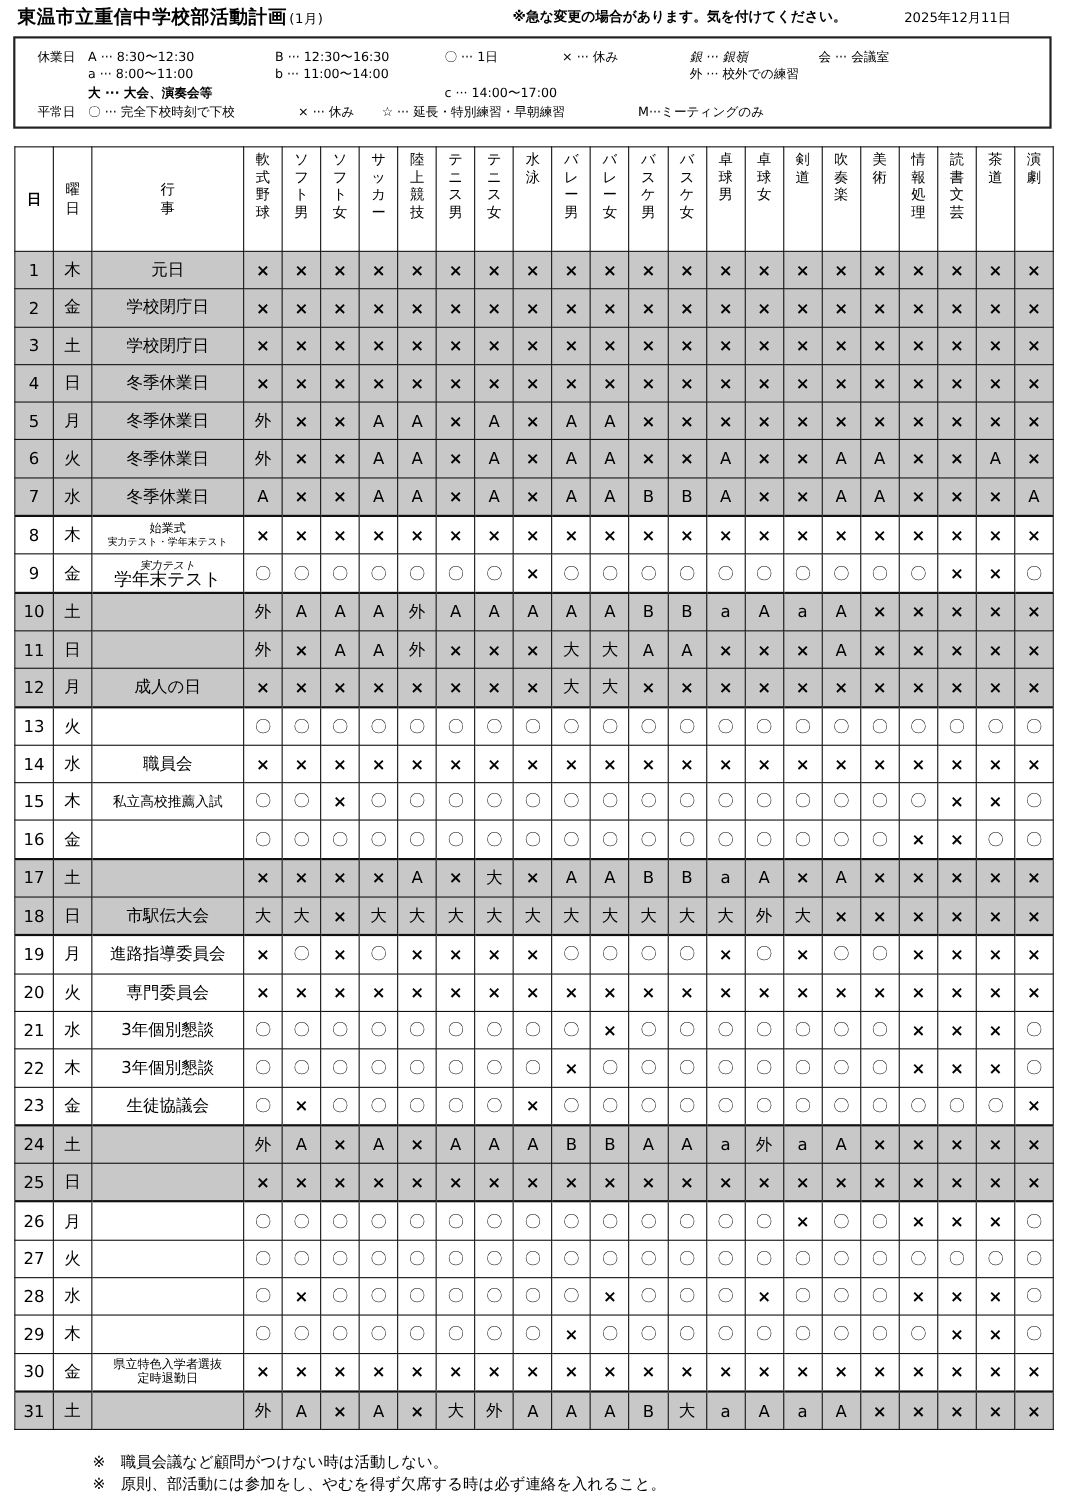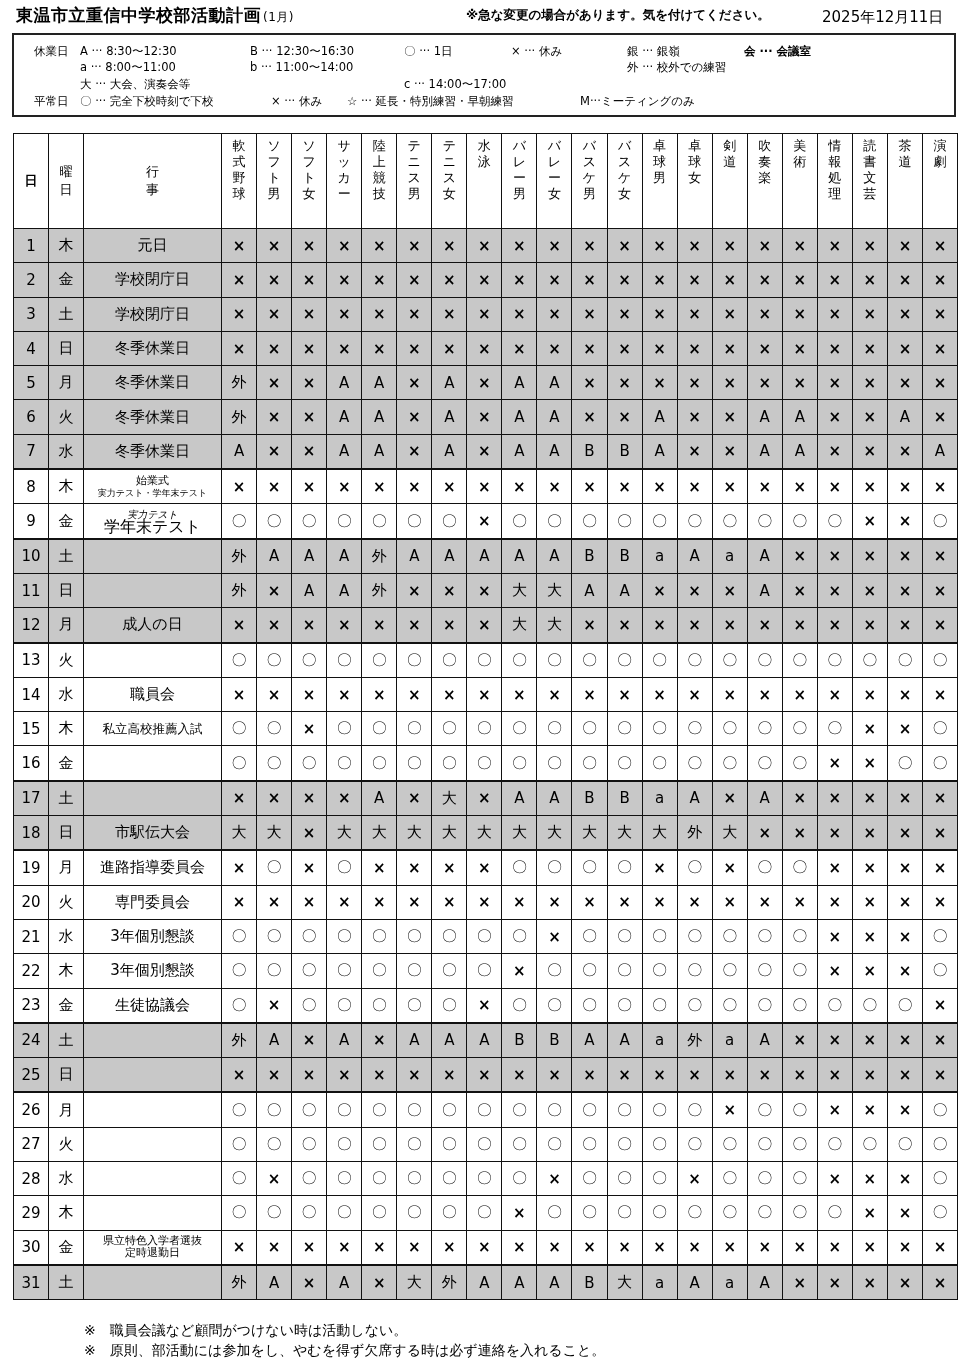--- a/index.html
+++ b/index.html
@@ -1,20 +1,20 @@
 <!DOCTYPE html>
 <html><head>
 <meta charset="utf-8">
 <style>
   html,body{margin:0;padding:0;background:#fff;}
   body{width:972px;height:1371px;position:relative;overflow:hidden;font-family:"DejaVu Sans","Liberation Sans",sans-serif;color:#000;}
   .title{position:absolute;left:16px;top:4px;font-size:17px;font-weight:bold;letter-spacing:0.5px;text-align:center;}
   .title .month{font-size:12px;font-weight:normal;margin-left:2px;}
   .notice{position:absolute;left:466px;top:7px;font-size:12.5px;font-weight:bold;}
-  .date{position:absolute;left:822px;top:8px;font-size:15px;}
+  .date{position:absolute;left:822px;top:8px;font-size:12px;}
   .legend{position:absolute;left:12px;top:33px;width:944px;height:84px;border:2px solid #222;box-sizing:border-box;font-size:11.5px;}
   .legend .ln{position:absolute;white-space:pre;}
   table.plan{position:absolute;left:13px;top:133px;border-collapse:collapse;table-layout:fixed;}
   table.plan td, table.plan th{border:1.5px solid #111;padding:0;text-align:center;vertical-align:middle;}
   table.plan th{font-weight:normal;font-size:13px;height:90px;background:#fff;}
   table.plan th.vert{vertical-align:top;line-height:16px;padding-top:4px;}
   table.plan th.vert span{display:block;}
   table.plan td{height:33.3px;font-size:15px;}
   table.plan tr.shade td{background:#c8c8c8;}
   table.plan tr.thick td{border-bottom:2.5px solid #111;}
@@ -35,29 +35,29 @@
 <div class="title"><span>東温市立重信中学校部活動計画</span><span class="month">(1月)</span></div>
 <div class="notice">※急な変更の場合があります。気を付けてください。</div>
 <div class="date">2025年12月11日</div>
 
 <div class="legend">
   <div class="ln" style="left:20px;top:9px;">休業日</div>
   <div class="ln" style="left:66px;top:9px;">A ··· 8:30〜12:30</div>
   <div class="ln" style="left:236px;top:9px;">B ··· 12:30〜16:30</div>
   <div class="ln" style="left:390px;top:9px;">〇 ··· 1日</div>
   <div class="ln" style="left:497px;top:9px;">× ··· 休み</div>
-  <div class="ln" style="left:613px;top:9px;">銀 ··· 銀嶺</div>
-  <div class="ln" style="left:730px;top:9px;font-weight:bold;">会 ··· 会議室</div>
+  <div class="ln" style="left:613px;top:9px;font-style:italic;">銀 ··· 銀嶺</div>
+  <div class="ln" style="left:730px;top:9px;">会 ··· 会議室</div>
 
   <div class="ln" style="left:66px;top:25px;">a ··· 8:00〜11:00</div>
   <div class="ln" style="left:236px;top:25px;">b ··· 11:00〜14:00</div>
   <div class="ln" style="left:390px;top:25px;margin-top:17px;">c ··· 14:00〜17:00</div>
   <div class="ln" style="left:613px;top:25px;">外 ··· 校外での練習</div>
 
-  <div class="ln" style="left:66px;top:42px;">大 ··· 大会、演奏会等</div>
+  <div class="ln" style="left:66px;top:42px;font-weight:bold;">大 ··· 大会、演奏会等</div>
 
   <div class="ln" style="left:20px;top:59px;">平常日</div>
   <div class="ln" style="left:66px;top:59px;">〇 ··· 完全下校時刻で下校</div>
   <div class="ln" style="left:257px;top:59px;">× ··· 休み</div>
   <div class="ln" style="left:333px;top:59px;">☆ ··· 延長・特別練習・早朝練習</div>
   <div class="ln" style="left:566px;top:59px;">M···ミーティングのみ</div>
 </div>
 
 <table class="plan" id="plan">
   <colgroup id="cols">

